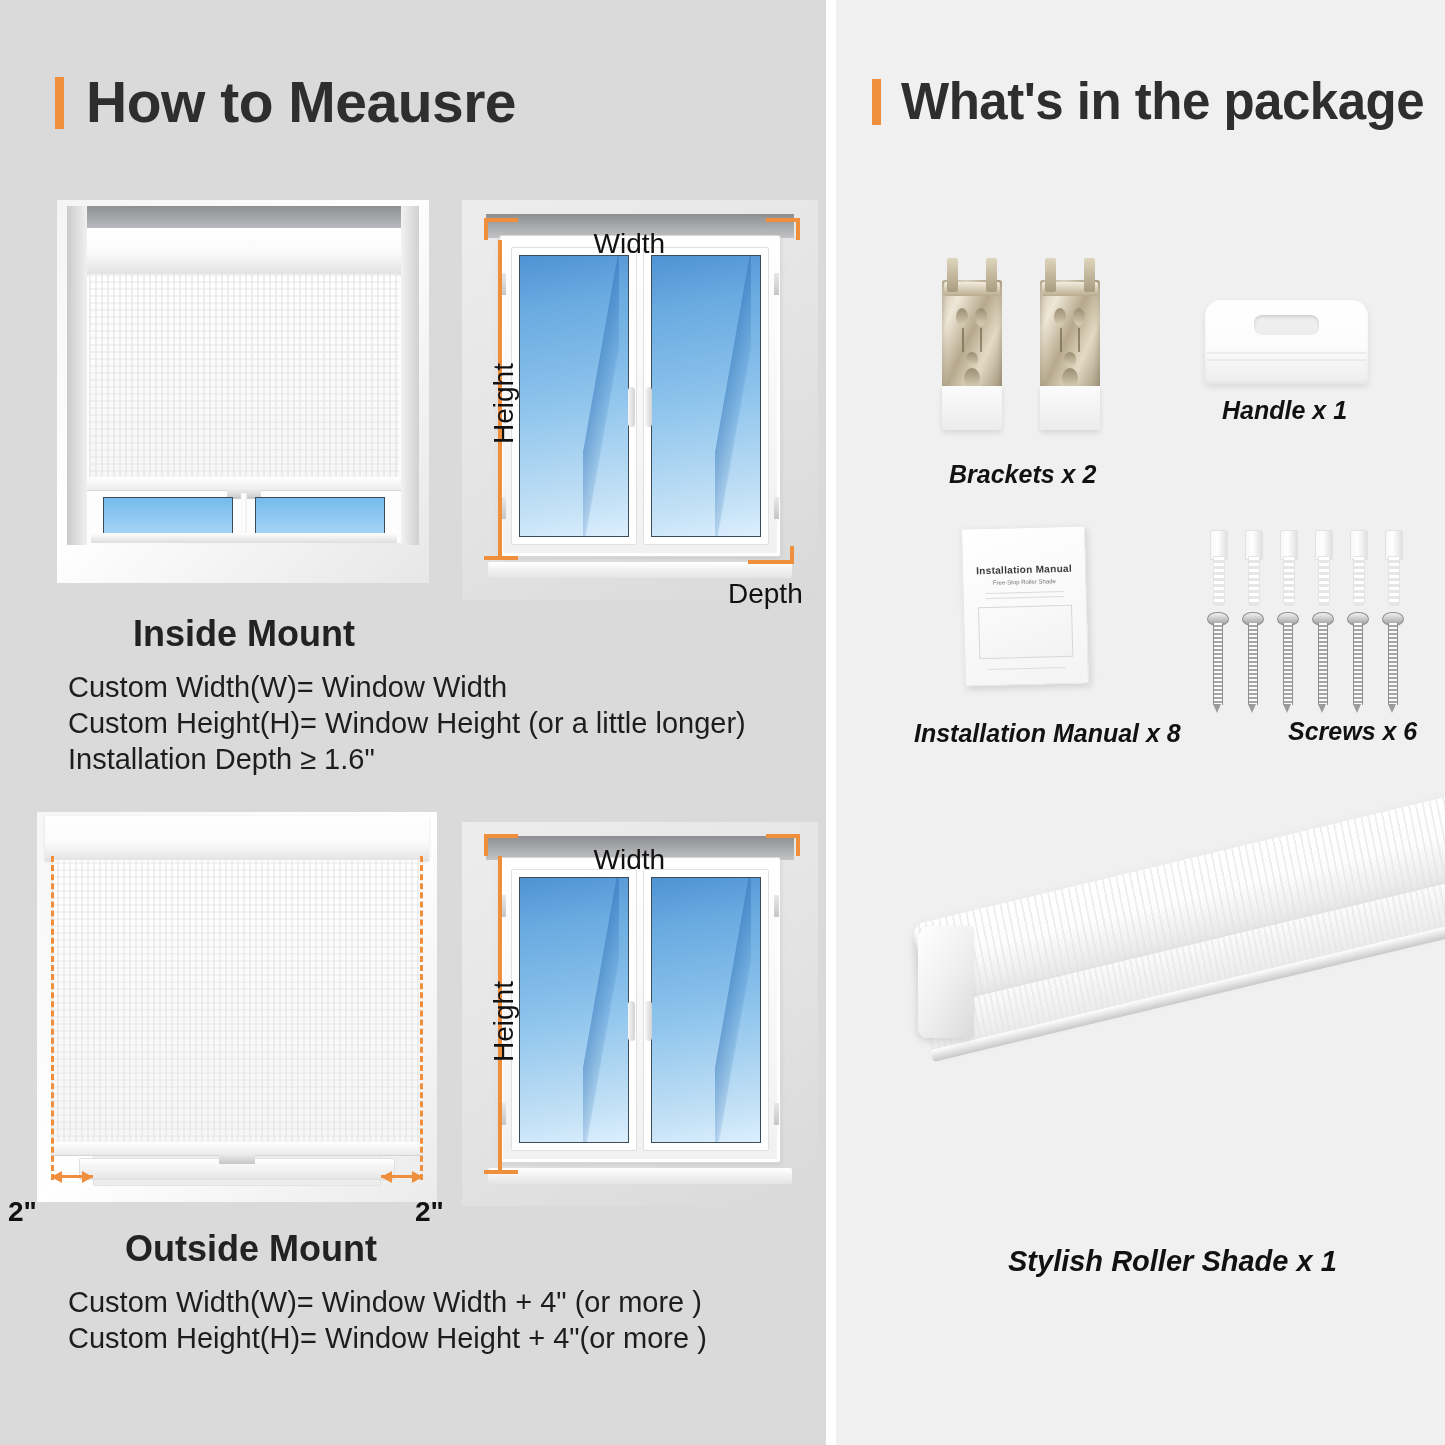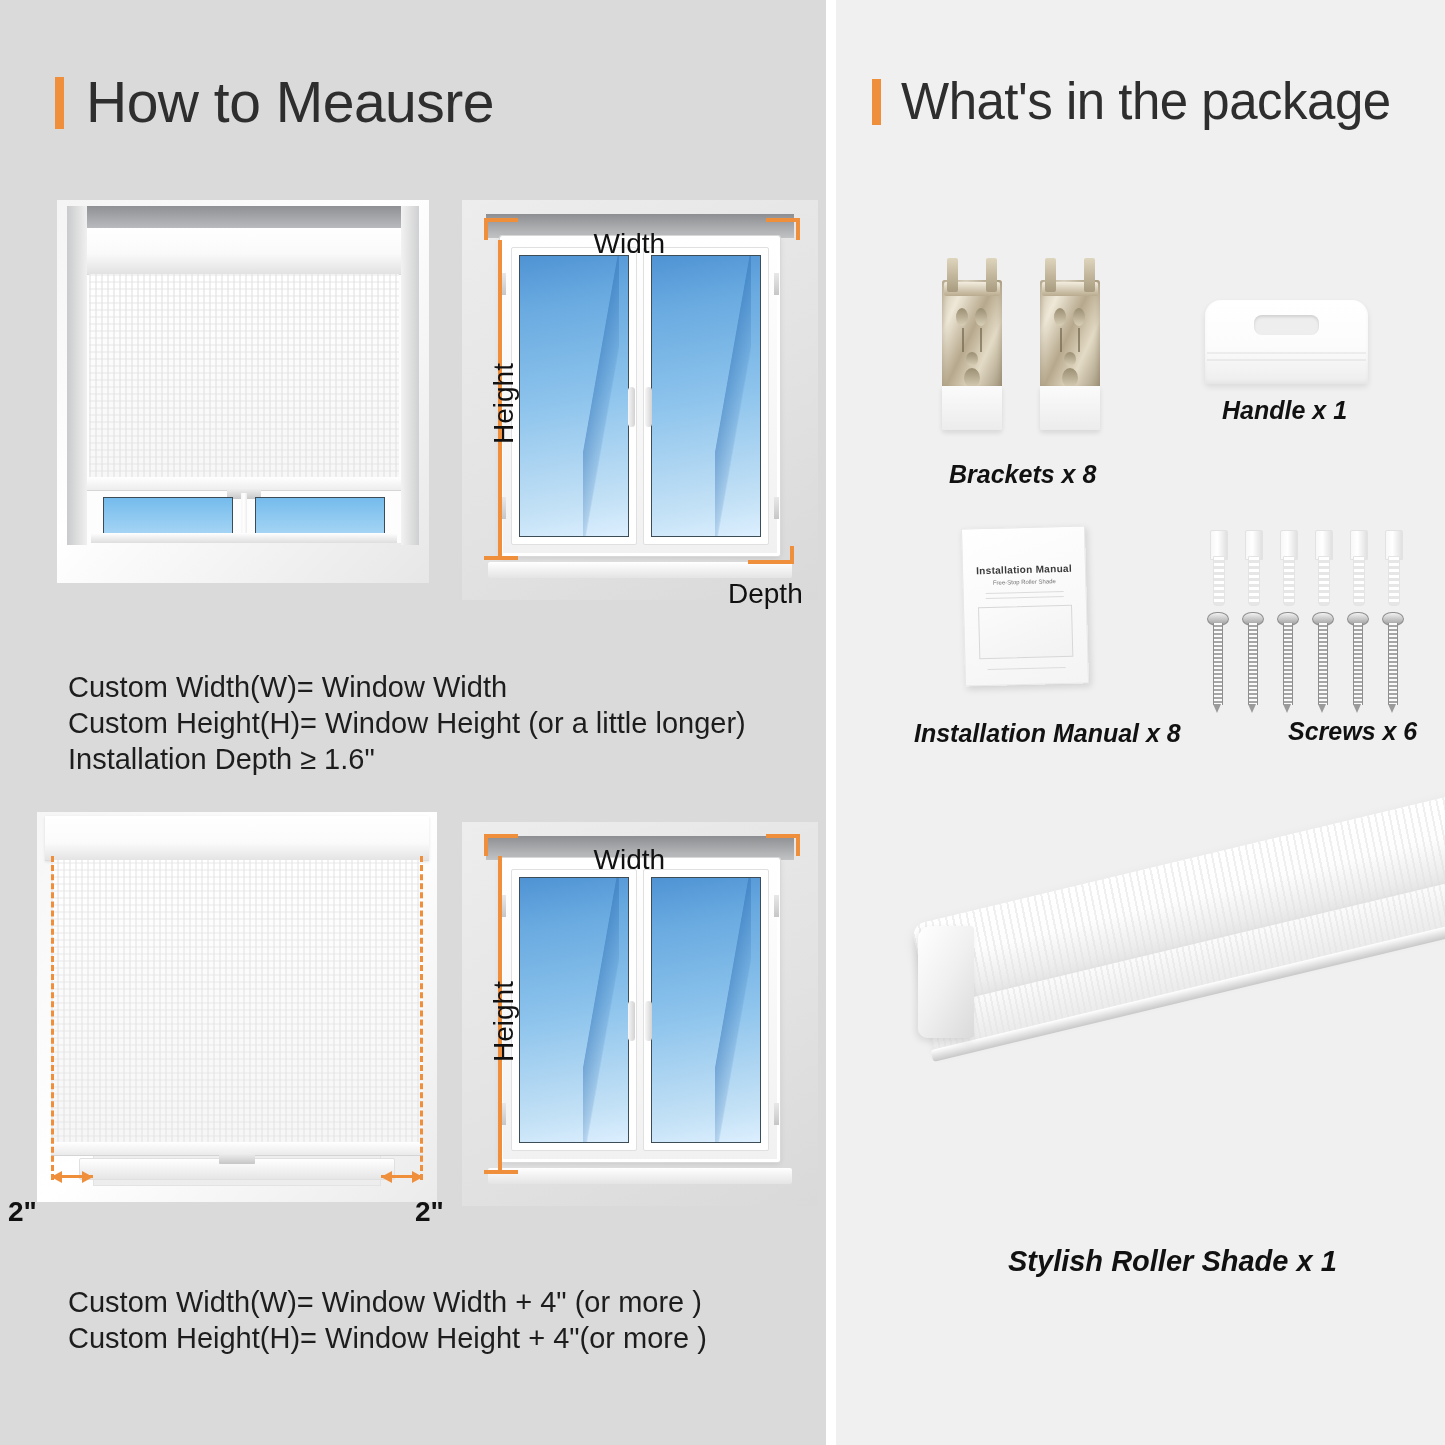--- a/index.html
+++ b/index.html
@@ -44,21 +44,21 @@
   }
   .heading .bar {
     width: 9px;
     height: 52px;
     background: #ef8f3c;
     margin-right: 22px;
     flex: none;
   }
   .heading .htext {
     font-size: 57px;
-    font-weight: normal;
+    font-weight: bold;
     color: #2e2e2e;
     letter-spacing: -0.5px;
     white-space: nowrap;
     line-height: 1;
   }
   #heading-left  { left: 55px;  top: 74px; }
   #heading-right { left: 872px; top: 76px; }
   #heading-right .htext { font-size: 51px; }
   #heading-right .bar { height: 46px; margin-right: 20px; }
 
@@ -498,20 +498,21 @@
     <div class="mk-v" style="left:36px;  top:40px;  height:318px;"></div>
     <div class="mk-h" style="left:22px;  top:356px; width:34px;"></div>
     <div class="mk-h" style="right:24px; bottom:36px; width:46px;"></div>
     <div class="mk-v" style="right:24px; bottom:36px; height:18px;"></div>
 
     <div class="lbl-width" style="left:47%; top:28px; transform:translateX(-50%);">Width</div>
     <div class="lbl-height" style="left:26px; top:244px;">Height</div>
   </div>
   <div class="lbl-depth" style="left:728px; top:578px;">Depth</div>
 
+  <div class="section-title" style="left:133px; top:613px;">Inside Mount</div>
   <div class="copy" style="left:68px; top:670px;">Custom Width(W)= Window Width</div>
   <div class="copy" style="left:68px; top:706px;">Custom Height(H)= Window Height (or a little longer)</div>
   <div class="copy" style="left:68px; top:742px;">Installation Depth ≥ 1.6"</div>
 
   <div class="om-wrap">
     <div class="om-wall"></div>
     <div class="om-window-frame"></div>
     <div class="om-sill"></div>
     <div class="om-cassette"></div>
     <div class="om-fabric"></div>
@@ -552,20 +553,21 @@
     <div class="mk-h" style="right:18px; top:12px; width:34px;"></div>
     <div class="mk-v" style="left:22px;  top:12px; height:22px;"></div>
     <div class="mk-v" style="right:18px; top:12px; height:22px;"></div>
     <div class="mk-v" style="left:36px;  top:34px; height:316px;"></div>
     <div class="mk-h" style="left:22px;  top:348px; width:34px;"></div>
 
     <div class="lbl-width" style="left:47%; top:22px; transform:translateX(-50%);">Width</div>
     <div class="lbl-height" style="left:26px; top:240px;">Height</div>
   </div>
 
+  <div class="section-title" style="left:125px; top:1228px;">Outside Mount</div>
   <div class="copy" style="left:68px; top:1285px;">Custom Width(W)= Window Width + 4" (or more )</div>
   <div class="copy" style="left:68px; top:1321px;">Custom Height(H)= Window Height + 4"(or more )</div>
 
   <div class="bracket" style="left:942px; top:280px;">
     <div class="bk-body">
       <div class="bk-top"></div>
       <div class="bk-slot" style="left:14px; top:28px; width:12px; height:18px;"></div>
       <div class="bk-slot" style="left:33px; top:28px; width:12px; height:18px;"></div>
       <div class="bk-vline" style="left:20px; top:48px; height:24px;"></div>
       <div class="bk-vline" style="left:38px; top:48px; height:24px;"></div>
@@ -583,21 +585,21 @@
       <div class="bk-slot" style="left:33px; top:28px; width:12px; height:18px;"></div>
       <div class="bk-vline" style="left:20px; top:48px; height:24px;"></div>
       <div class="bk-vline" style="left:38px; top:48px; height:24px;"></div>
       <div class="bk-slot" style="left:24px; top:72px; width:12px; height:14px;"></div>
       <div class="bk-slot" style="left:22px; top:88px; width:16px; height:20px;"></div>
     </div>
     <div class="bk-tab" style="left:5px;"></div>
     <div class="bk-tab" style="right:5px;"></div>
     <div class="bk-foot"></div>
   </div>
-  <div class="pkg-label" style="left:949px; top:460px;">Brackets x 8</div>
+  <div class="pkg-label" style="left:949px; top:460px;">Brackets x 2</div>
 
   <div class="handle-part">
     <div class="hd-body">
       <div class="hd-slot"></div>
       <div class="hd-ridge" style="top:62%;"></div>
       <div class="hd-ridge" style="top:70%;"></div>
     </div>
   </div>
   <div class="pkg-label" style="left:1222px; top:396px;">Handle x 1</div>
 

